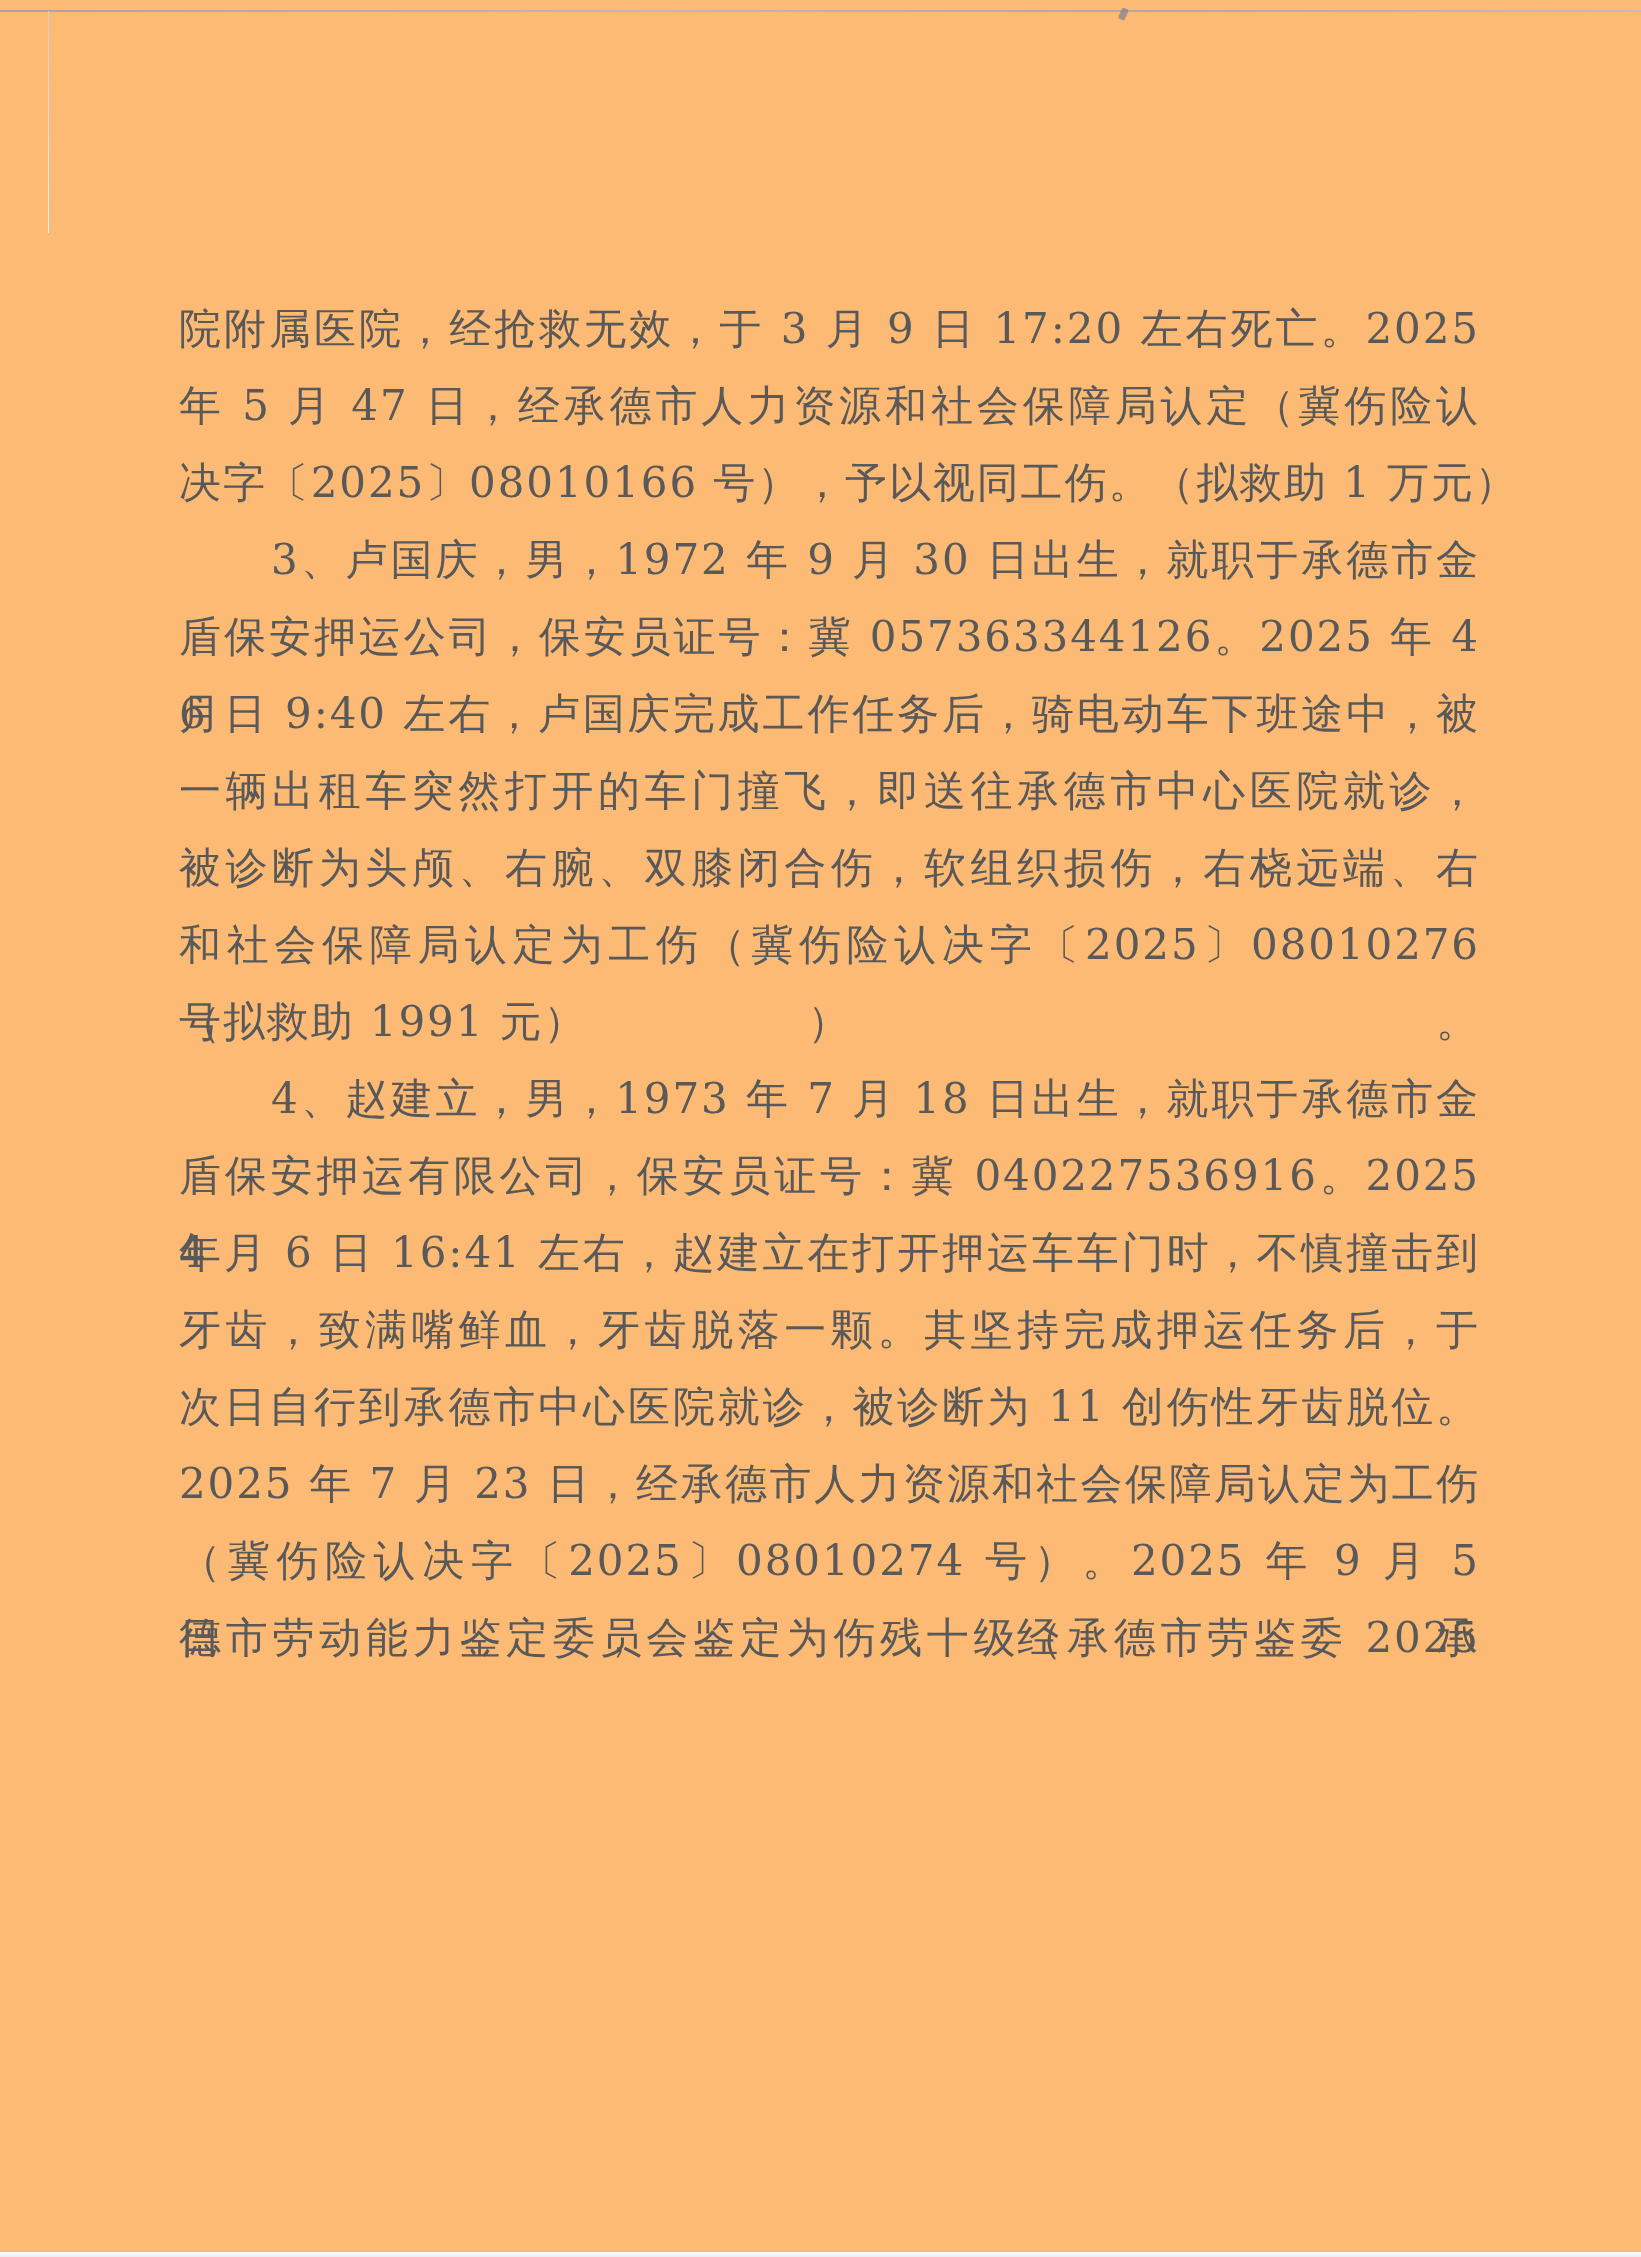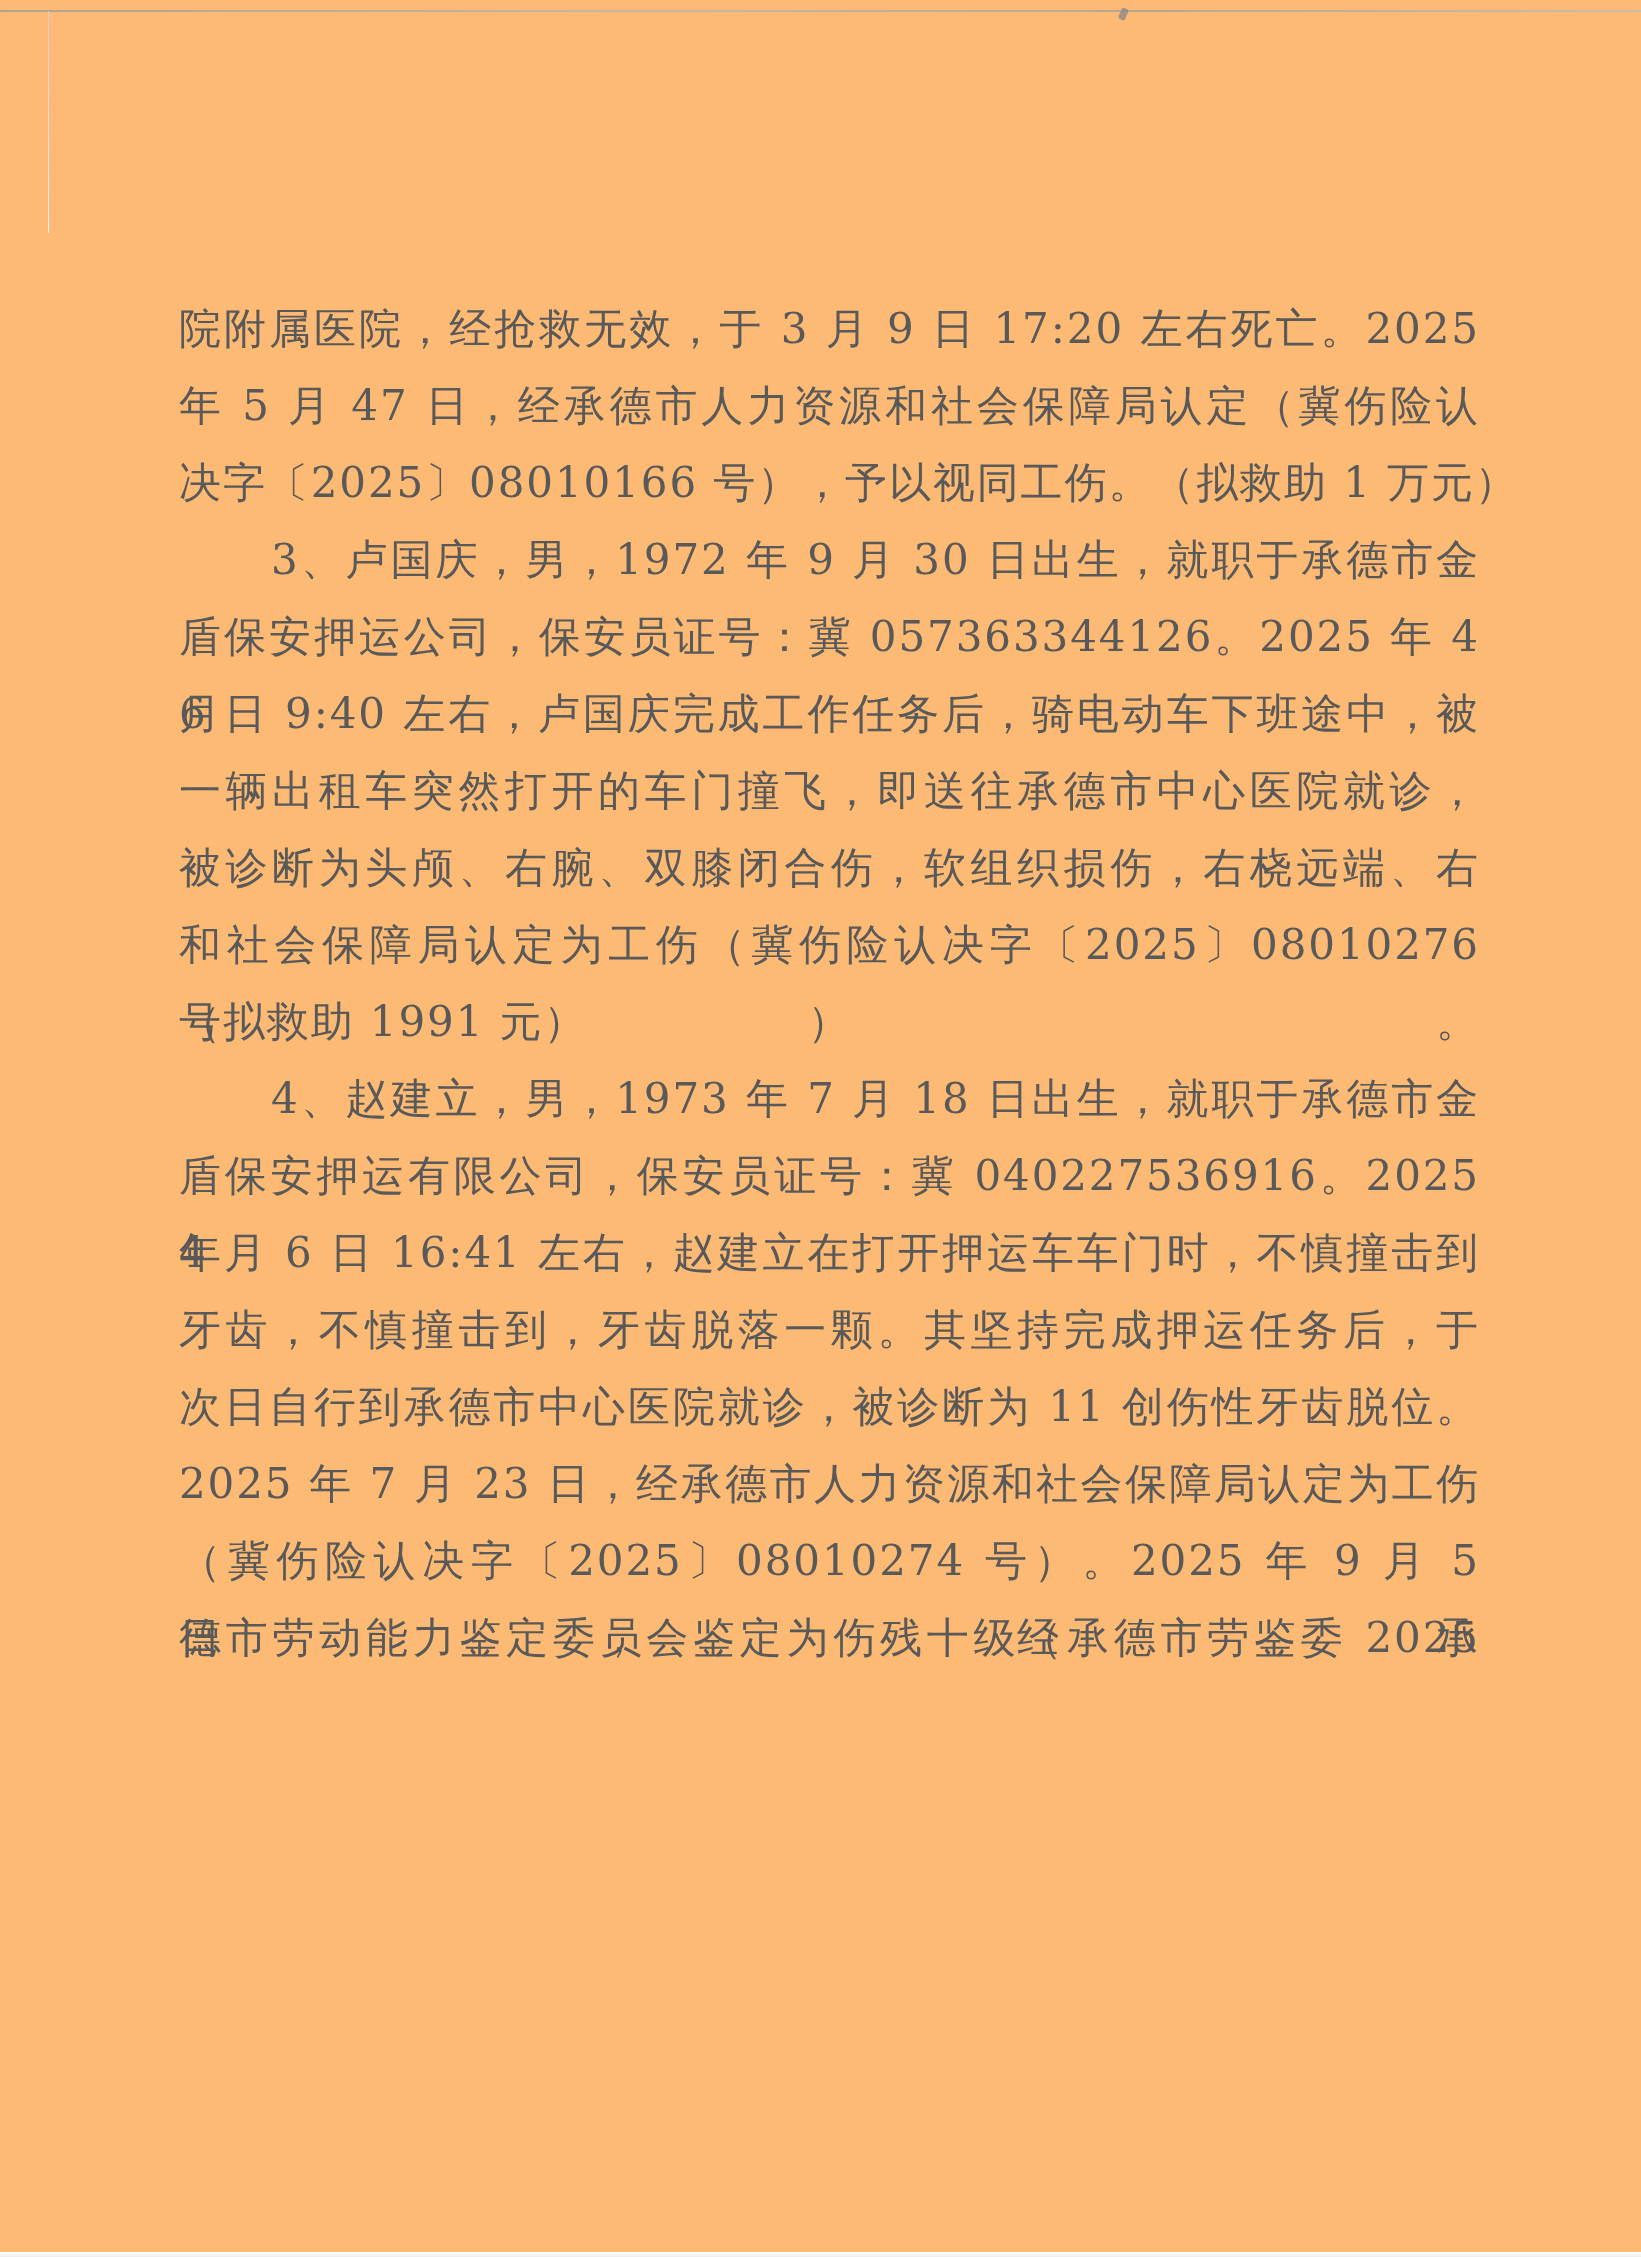--- a/index.html
+++ b/index.html
@@ -89,21 +89,21 @@
     <div class="line j">盾保安押运公司，保安员证号：冀 057363344126。2025 年 4 月</div>
     <div class="line j">6 日 9:40 左右，卢国庆完成工作任务后，骑电动车下班途中，被</div>
     <div class="line j">一辆出租车突然打开的车门撞飞，即送往承德市中心医院就诊，</div>
     <div class="line j">被诊断为头颅、右腕、双膝闭合伤，软组织损伤，右桡远端、右</div>
     <div class="line j">和社会保障局认定为工伤（冀伤险认决字〔2025〕08010276 号）。</div>
     <div class="line">（拟救助 1991 元）</div>
 
     <div class="line j indent">4、赵建立，男，1973 年 7 月 18 日出生，就职于承德市金</div>
     <div class="line j">盾保安押运有限公司，保安员证号：冀 040227536916。2025 年</div>
     <div class="line j">4 月 6 日 16:41 左右，赵建立在打开押运车车门时，不慎撞击到</div>
-    <div class="line j">牙齿，不慎撞击到，牙齿脱落一颗。其坚持完成押运任务后，于</div>
+    <div class="line j">牙齿，致满嘴鲜血，牙齿脱落一颗。其坚持完成押运任务后，于</div>
     <div class="line j">次日自行到承德市中心医院就诊，被诊断为 11 创伤性牙齿脱位。</div>
     <div class="line j">2025 年 7 月 23 日，经承德市人力资源和社会保障局认定为工伤</div>
     <div class="line j">（冀伤险认决字〔2025〕08010274 号）。2025 年 9 月 5 日，经承</div>
     <div class="line j">德市劳动能力鉴定委员会鉴定为伤残十级（承德市劳鉴委 2025</div>
 
   </div>
 </div>
 
 
 </body></html>

